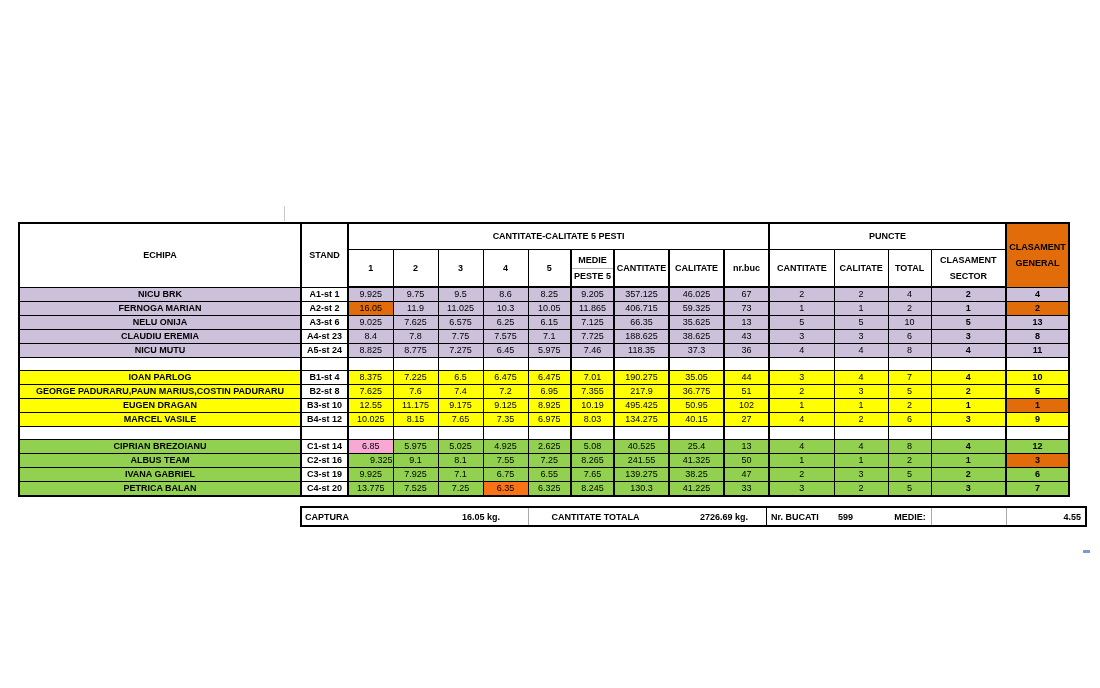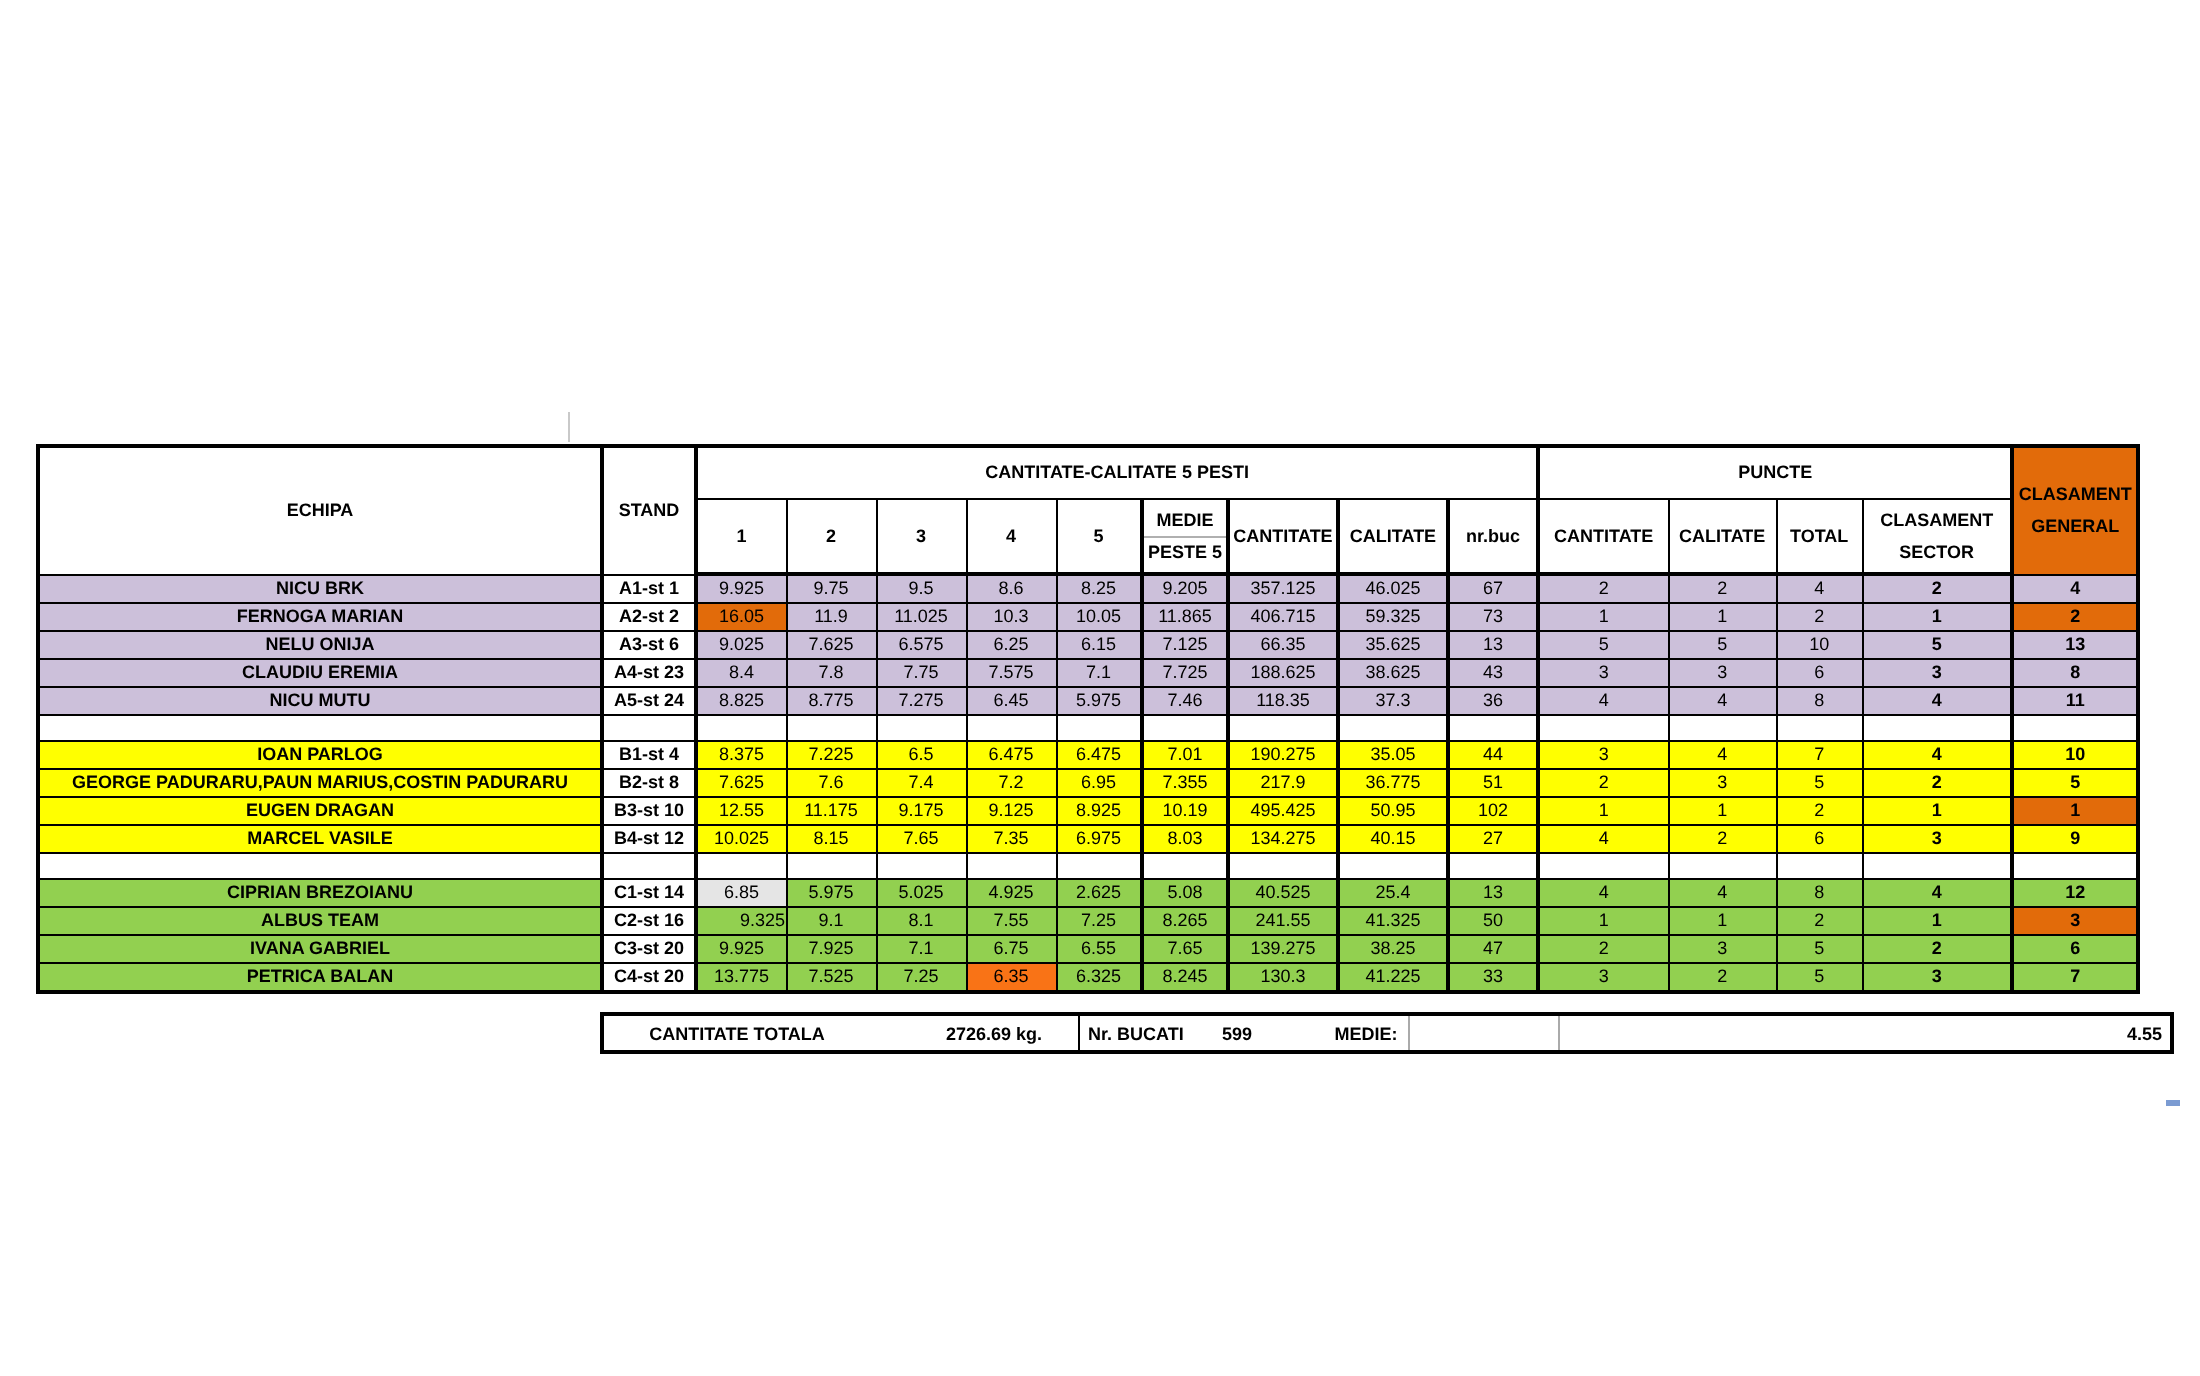--- a/index.html
+++ b/index.html
@@ -294,21 +294,21 @@
           <td class="thick-r"></td>
           <td></td>
           <td></td>
           <td></td>
           <td class="thick-r"></td>
           <td></td>
         </tr>
         <tr class="data-row">
           <td class="thick-r bold" style="background: rgb(146, 208, 80);">CIPRIAN BREZOIANU</td>
           <td class="thick-r bold" style="background: rgb(255, 255, 255);">C1-st 14</td>
-          <td style="background: #e5e5e5; margin-left: 47px;">6.85</td>
+          <td style="background: #f9a8d4; margin-left: 47px;">6.85</td>
           <td style="background: rgb(146, 208, 80);">5.975</td>
           <td style="background: rgb(146, 208, 80);">5.025</td>
           <td style="background: rgb(146, 208, 80);">4.925</td>
           <td class="thick-r" style="background: rgb(146, 208, 80);">2.625</td>
           <td class="thick-r" style="background: rgb(146, 208, 80);">5.08</td>
           <td class="thick-r" style="background: rgb(146, 208, 80);">40.525</td>
           <td class="thick-r" style="background: rgb(146, 208, 80);">25.4</td>
           <td class="thick-r" style="background: rgb(146, 208, 80);">13</td>
           <td style="background: rgb(146, 208, 80);">4</td>
           <td style="background: rgb(146, 208, 80);">4</td>
@@ -329,21 +329,21 @@
           <td class="thick-r" style="background: rgb(146, 208, 80);">41.325</td>
           <td class="thick-r" style="background: rgb(146, 208, 80);">50</td>
           <td style="background: rgb(146, 208, 80);">1</td>
           <td style="background: rgb(146, 208, 80);">1</td>
           <td style="background: rgb(146, 208, 80);">2</td>
           <td class="thick-r bold" style="background: rgb(146, 208, 80);">1</td>
           <td class="bold" style="background: rgb(226, 107, 10);">3</td>
         </tr>
         <tr class="data-row">
           <td class="thick-r bold" style="background: rgb(146, 208, 80);">IVANA GABRIEL</td>
-          <td class="thick-r bold" style="background: rgb(255, 255, 255);">C3-st 20</td>
+          <td class="thick-r bold" style="background: rgb(255, 255, 255);">C3-st 19</td>
           <td style="background: rgb(146, 208, 80);">9.925</td>
           <td style="background: rgb(146, 208, 80);">7.925</td>
           <td style="background: rgb(146, 208, 80);">7.1</td>
           <td style="background: rgb(146, 208, 80);">6.75</td>
           <td class="thick-r" style="background: rgb(146, 208, 80);">6.55</td>
           <td class="thick-r" style="background: rgb(146, 208, 80);">7.65</td>
           <td class="thick-r" style="background: rgb(146, 208, 80);">139.275</td>
           <td class="thick-r" style="background: rgb(146, 208, 80);">38.25</td>
           <td class="thick-r" style="background: rgb(146, 208, 80);">47</td>
           <td style="background: rgb(146, 208, 80);">2</td>
@@ -367,20 +367,24 @@
           <td style="background: rgb(146, 208, 80);">3</td>
           <td style="background: rgb(146, 208, 80);">2</td>
           <td style="background: rgb(146, 208, 80);">5</td>
           <td class="thick-r bold" style="background: rgb(146, 208, 80);">3</td>
           <td class="bold" style="background: rgb(146, 208, 80);">7</td>
         </tr>
       </tbody>
   </table>
 
   <div class="summary">
+    <div class="seg s1">
+      <span class="lbl">CAPTURA</span>
+      <span class="val">16.05 kg.</span>
+    </div>
     <div class="seg s2a">
       <span>CANTITATE TOTALA</span>
     </div>
     <div class="seg s2b">
       <span>2726.69 kg.</span>
     </div>
     <div class="seg s3">
       <span>Nr. BUCATI</span>
     </div>
     <div class="seg s4">

